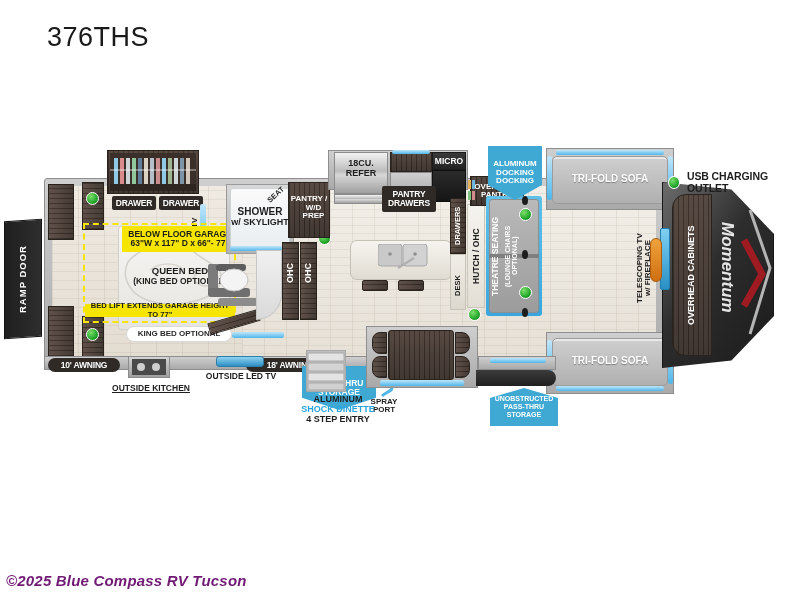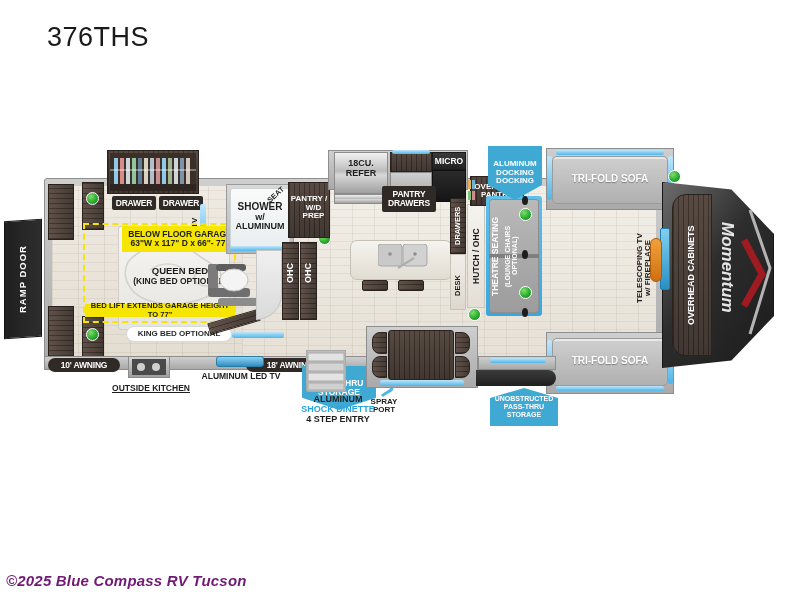--- a/index.html
+++ b/index.html
@@ -183,21 +183,21 @@
     <div style="font-size:8.5px;">(KING BED OPTIONAL)</div>
   </div>
   <div class="abs chip-yellow" style="left:85px;top:184px;width:150px;height:13px;font-size:7.6px;">BED LIFT EXTENDS GARAGE HEIGHT TO 77"</div>
   <div class="abs chip-light" style="left:126px;top:206px;width:106px;height:16px;font-size:8px;">KING BED OPTIONAL</div>
 
   <div class="abs wall-light" style="left:226px;top:64px;width:68px;height:70px;"></div>
   <div class="abs" style="left:230px;top:68px;width:60px;height:60px;background:linear-gradient(180deg,#fafafa,#e9eef0);border:1px solid #cdd4d6;border-radius:3px;"></div>
   <div class="abs bluestrip" style="left:230px;top:126px;width:60px;height:5px;"></div>
   <div class="abs txt" style="left:230px;top:82px;width:60px;height:30px;flex-direction:column;">
     <div style="font-size:10px;">SHOWER</div>
-    <div style="font-size:9px;">w/ ALUMINUM</div>
+    <div style="font-size:9px;">w/ SKYLIGHT</div>
   </div>
   <div class="abs txt" style="left:262px;top:68px;width:28px;height:14px;font-size:7.5px;transform:rotate(-42deg);">SEAT</div>
 
   <svg class="abs" style="left:206px;top:138px;width:66px;height:58px;">
     <rect x="2" y="6" width="10" height="30" rx="2" fill="#7b7b7b"></rect>
     <rect x="2" y="30" width="42" height="9" rx="3" fill="#6f6f6f"></rect>
     <rect x="10" y="6" width="30" height="7" rx="3" fill="#5d5d5d"></rect>
     <ellipse cx="28" cy="22" rx="14" ry="11" fill="#f4f4f4" stroke="#c2c2c2"></ellipse>
     <rect x="12" y="40" width="48" height="8" rx="3" fill="#8c8c8c"></rect>
   </svg>
@@ -324,21 +324,21 @@
 
   <div class="abs" style="left:128px;top:236px;width:42px;height:22px;background:linear-gradient(180deg,#d3d3d3,#9f9f9f);border:1px solid #8b8b8b;"></div>
   <svg class="abs" style="left:132px;top:239px;width:34px;height:16px;">
     <rect x="0" y="0" width="34" height="16" fill="#4a4a4a"></rect>
     <circle cx="9" cy="8" r="4" fill="#cfcfcf"></circle>
       <circle cx="24" cy="8" r="4" fill="#cfcfcf"></circle>
   </svg>
   <div class="abs txt" style="left:106px;top:262px;width:90px;height:12px;font-size:8.5px;text-decoration:underline;">OUTSIDE KITCHEN</div>
 
   <div class="abs" style="left:216px;top:236px;width:48px;height:11px;background:linear-gradient(180deg,#8fd3f0,#2f8fc4);border:1px solid #2a7ea8;border-radius:3px;"></div>
-  <div class="abs txt" style="left:200px;top:250px;width:82px;height:12px;font-size:8.5px;">ALUMINUM LED TV</div>
+  <div class="abs txt" style="left:200px;top:250px;width:82px;height:12px;font-size:8.5px;">OUTSIDE LED TV</div>
 
   <div class="callout down" style="left:302px;top:246px;width:74px;height:44px;flex-direction:column;font-size:8.5px;">
     <div>PASS-THRU</div>
     <div>STORAGE</div>
   </div>
 
   <svg class="abs" style="left:376px;top:232px;width:24px;height:46px;">
     <path d="M14 2 C22 8,6 12,14 18 C22 24,6 28,14 34 C20 38,10 40,6 44" stroke="#4fb6e8" stroke-width="3" fill="none"></path>
   </svg>
   <div class="abs txt" style="left:362px;top:276px;width:44px;height:20px;flex-direction:column;">
@@ -379,15 +379,16 @@
   <div class="callout down" style="left:488px;top:26px;width:54px;height:54px;flex-direction:column;font-size:8px;">
     <div>ALUMINUM</div>
     <div>DOCKING</div>
     <div>DOCKING</div>
   </div>
 
 </div>
 
 <div id="legend">
   <span class="greendot" style="position:relative;display:inline-block;width:13px;height:13px;"></span>
+  <span class="lbl">USB CHARGING OUTLET</span>
 </div>
 
 <div id="footer">©2025 Blue Compass RV Tucson</div>
 
 </body></html>

